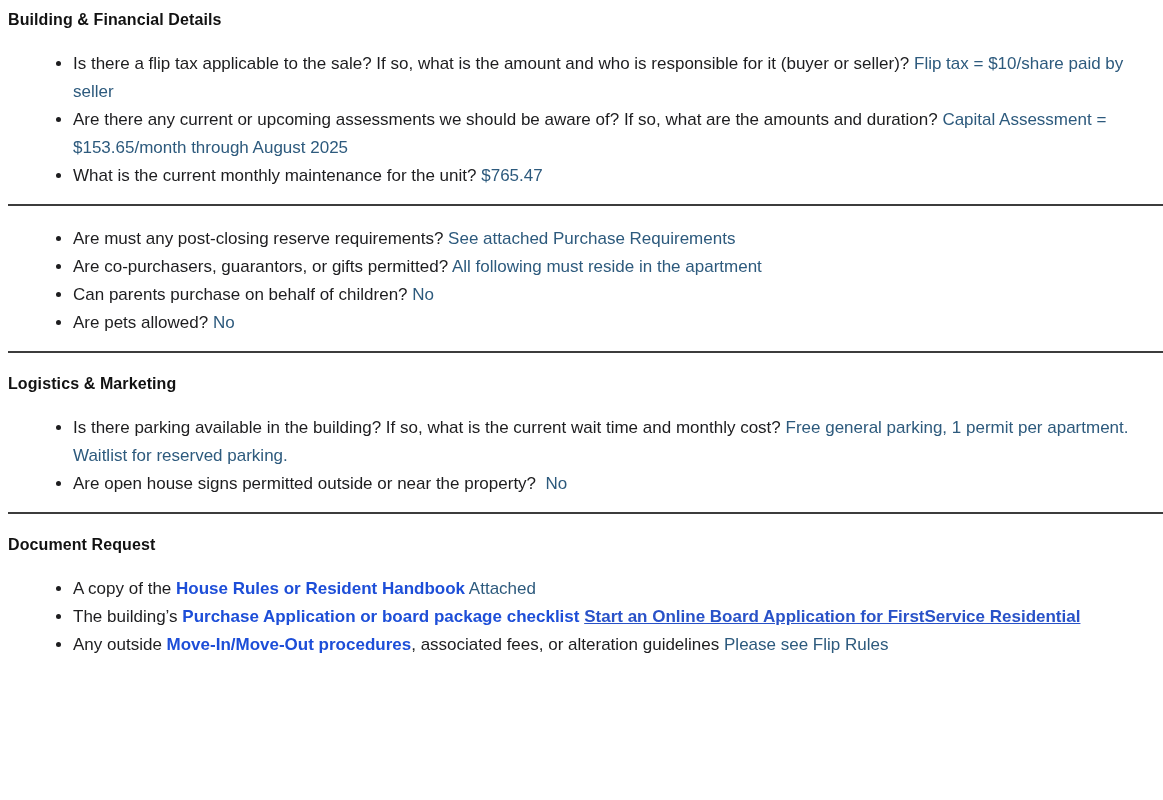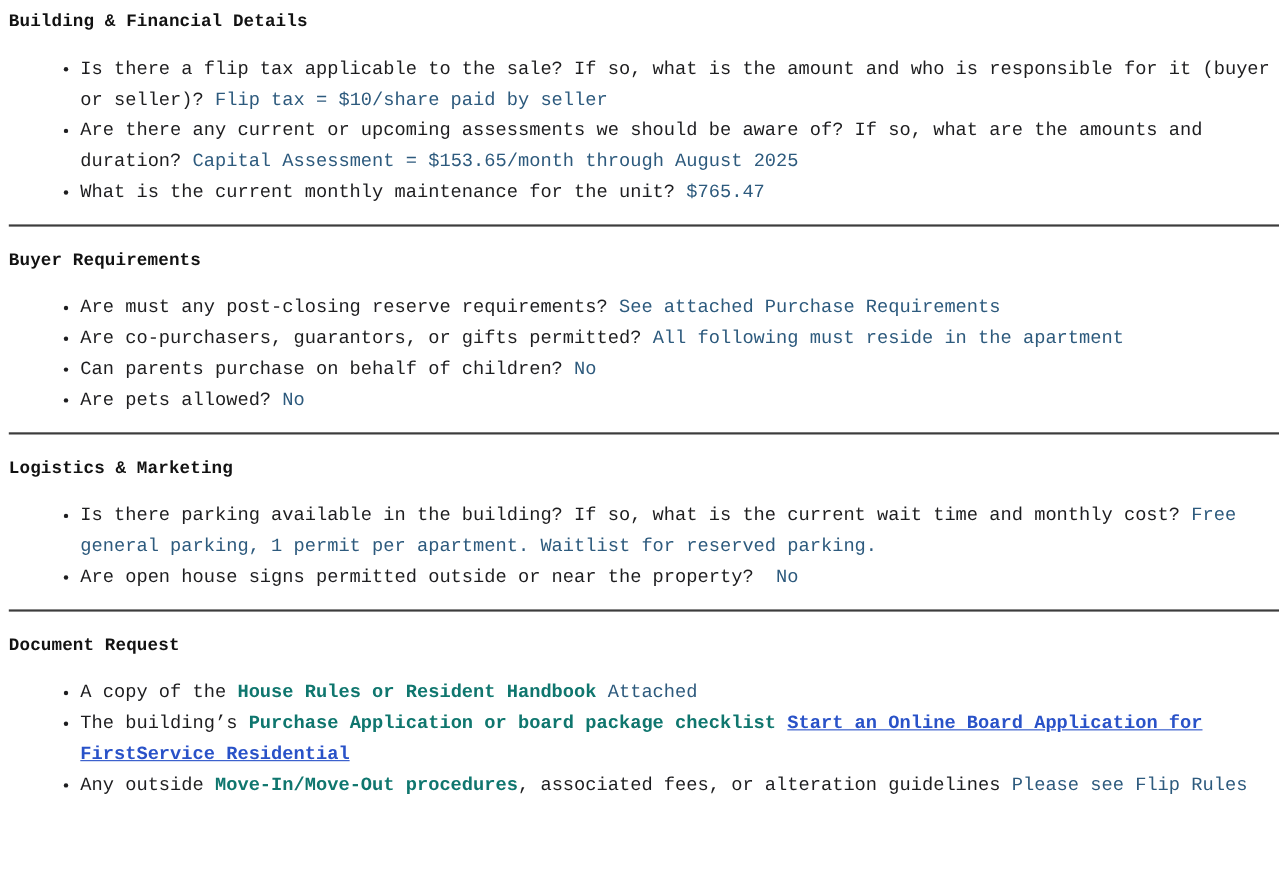--- a/index.html
+++ b/index.html
@@ -11,21 +11,20 @@
     width: 1163px;
     height: 800px;
     overflow: hidden;
     font-family: "Liberation Sans", sans-serif;
     font-size: 17px;
     color: #1d1d1f;
     -webkit-font-smoothing: antialiased;
   }
   .doc {
     padding: 9px 0 0 8px;
-    font-family: Liberation Mono, monospace;
   }
   section h3 {
     font-size: 16px;
     line-height: 22px;
     font-weight: 700;
     color: #121212;
     margin: 20px 0 0 0;
     letter-spacing: 0.1px;
   }
   section:first-of-type h3 {
@@ -46,42 +45,41 @@
     padding: 0;
   }
   hr.divider {
     border: none;
     border-top: 2px solid #3c3c3c;
     margin: 0;
     height: 0;
   }
   .seg-plain {}
   .seg-answer {}
-  .seg-bold { font-weight: 700; color: #0f766e; text-align: right; }
+  .seg-bold { font-weight: 700; color: #1d4ed8; text-align: right; }
   a.seg-link {
     font-weight: 700;
     text-decoration: underline;
     cursor: pointer;
   }
 </style>
 </head>
 <body>
 
 <div class="doc">
     <section>
       <h3>Building &amp; Financial Details</h3>
       <ul class="bullets">
         <li><span class="seg-plain">Is there a flip tax applicable to the sale? If so, what is the amount and who is responsible for it (buyer or seller)? </span><span class="seg-answer" style="color: rgb(45, 90, 125);">Flip tax = $10/share paid by seller</span></li>
         <li><span class="seg-plain">Are there any current or upcoming assessments we should be aware of? If so, what are the amounts and duration? </span><span class="seg-answer" style="color: rgb(45, 90, 125);">Capital Assessment = $153.65/month through August 2025</span></li>
         <li><span class="seg-plain">What is the current monthly maintenance for the unit? </span><span class="seg-answer" style="color: rgb(45, 90, 125);">$765.47</span></li>
       </ul>
     </section>
     <hr class="divider" style="border-top-color: rgb(60, 60, 60);">
     <section>
-      <h3>Buyer Requirements</h3>
       <ul class="bullets">
         <li><span class="seg-plain">Are must any post-closing reserve requirements? </span><span class="seg-answer" style="color: rgb(45, 90, 125);">See attached Purchase Requirements</span></li>
         <li><span class="seg-plain">Are co-purchasers, guarantors, or gifts permitted? </span><span class="seg-answer" style="color: rgb(45, 90, 125);">All following must reside in the apartment</span></li>
         <li><span class="seg-plain">Can parents purchase on behalf of children? </span><span class="seg-answer" style="color: rgb(45, 90, 125);">No</span></li>
         <li><span class="seg-plain">Are pets allowed? </span><span class="seg-answer" style="color: rgb(45, 90, 125);">No</span></li>
       </ul>
     </section>
     <hr class="divider" style="border-top-color: rgb(60, 60, 60);">
     <section>
       <h3>Logistics &amp; Marketing</h3>

